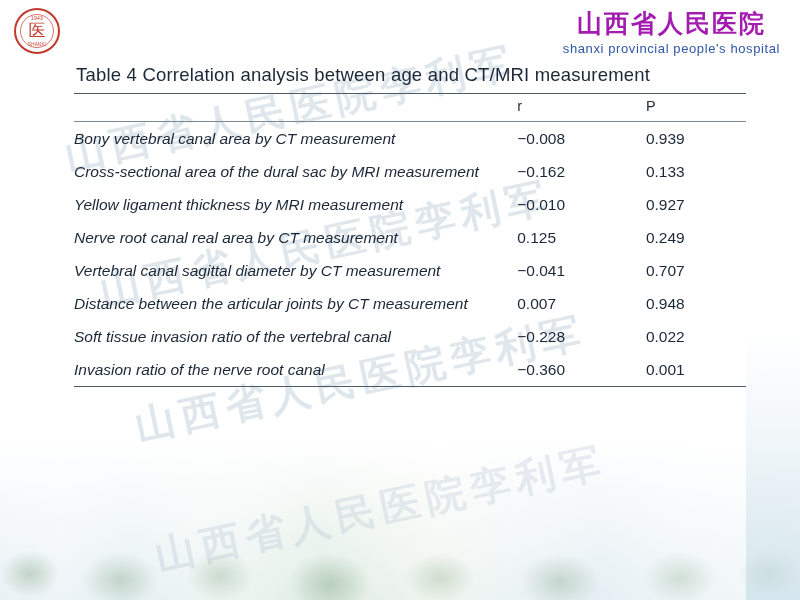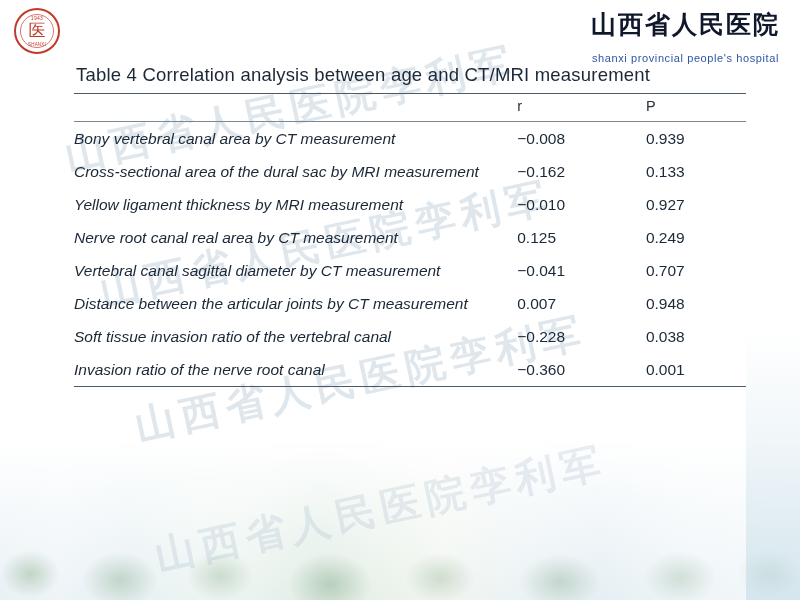--- a/index.html
+++ b/index.html
@@ -118,33 +118,33 @@
   }
 
   
   .wordmark {
     position: absolute;
     right: 20px;
     top: 10px;
     text-align: center;
   }
   .wordmark-cn {
-    font-family: Liberation Sans, sans-serif;
+    font-family: Liberation Serif, serif;
     font-size: 25px;
     font-weight: bold;
-    color: #0f172a;
+    color: #a21caf;
     letter-spacing: 2px;
     line-height: 28px;
     white-space: nowrap;
   }
   .wordmark-en {
-    font-size: 11px;
+    font-size: 13px;
     color: #2f56a6;
     letter-spacing: 0.6px;
-    margin-top: 14px;
+    margin-top: 3px;
     white-space: nowrap;
   }
 
   
   .wm {
     position: absolute;
     font-family: "Liberation Serif", serif;
     color: rgba(150, 175, 195, 0.30);
     font-size: 40px;
     font-weight: bold;
@@ -276,21 +276,21 @@
           <td class="c-p">0.707</td>
         </tr>
         <tr>
           <td class="c-label">Distance between the articular joints by CT measurement</td>
           <td class="c-r">0.007</td>
           <td class="c-p">0.948</td>
         </tr>
         <tr>
           <td class="c-label">Soft tissue invasion ratio of the vertebral canal</td>
           <td class="c-r">−0.228</td>
-          <td class="c-p">0.038</td>
+          <td class="c-p">0.022</td>
         </tr>
         <tr>
           <td class="c-label">Invasion ratio of the nerve root canal</td>
           <td class="c-r">−0.360</td>
           <td class="c-p">0.001</td>
         </tr>
       </tbody>
     </table>
   </div>
 

